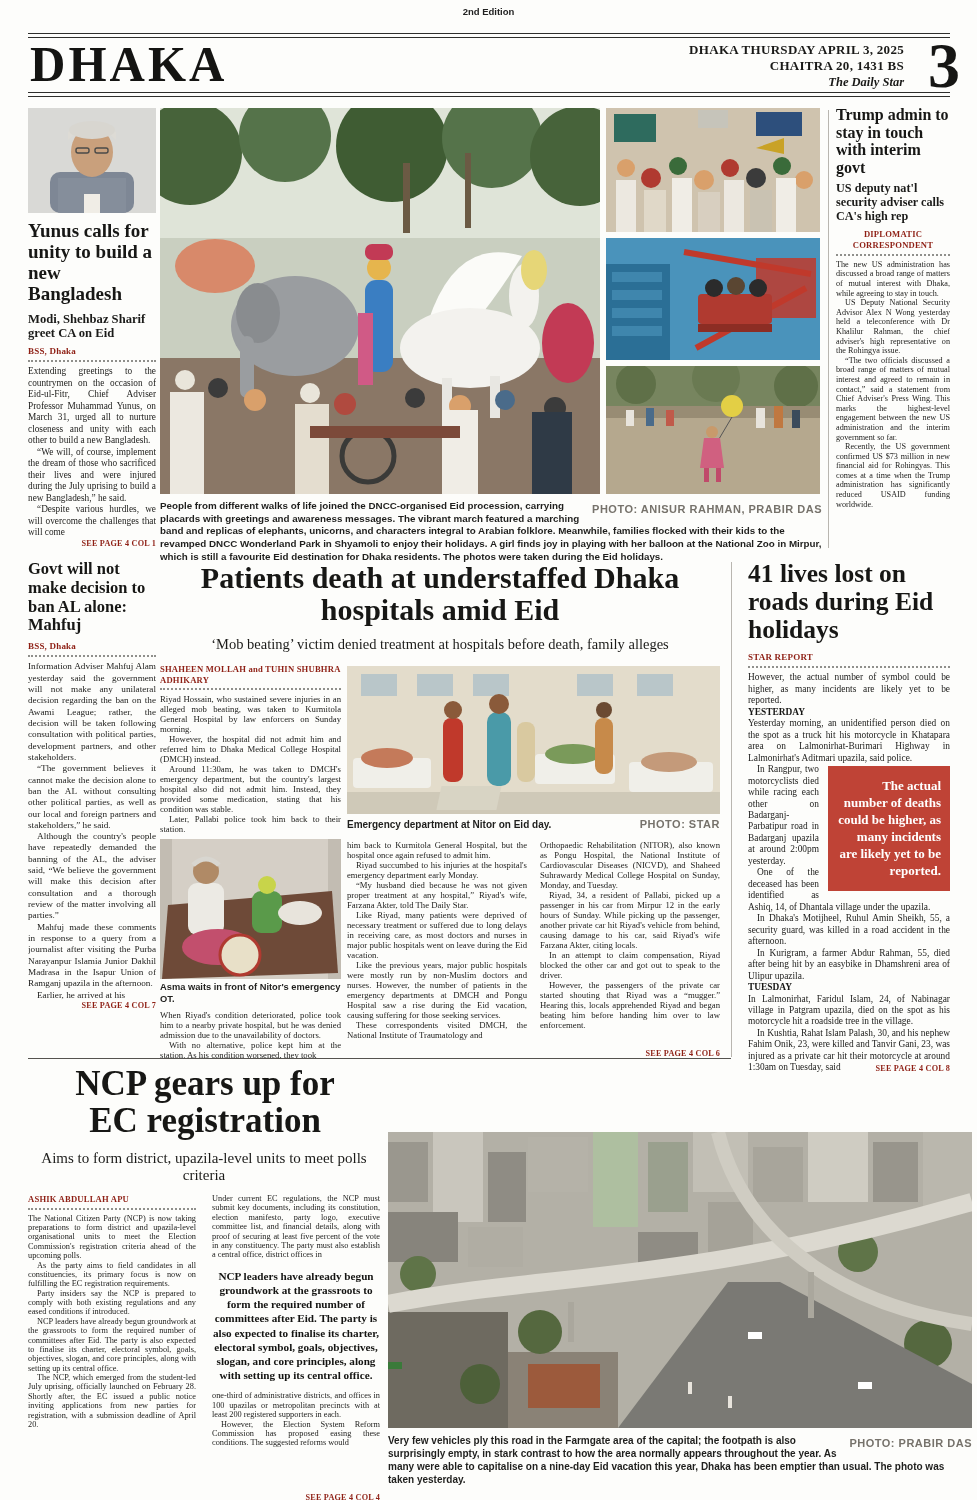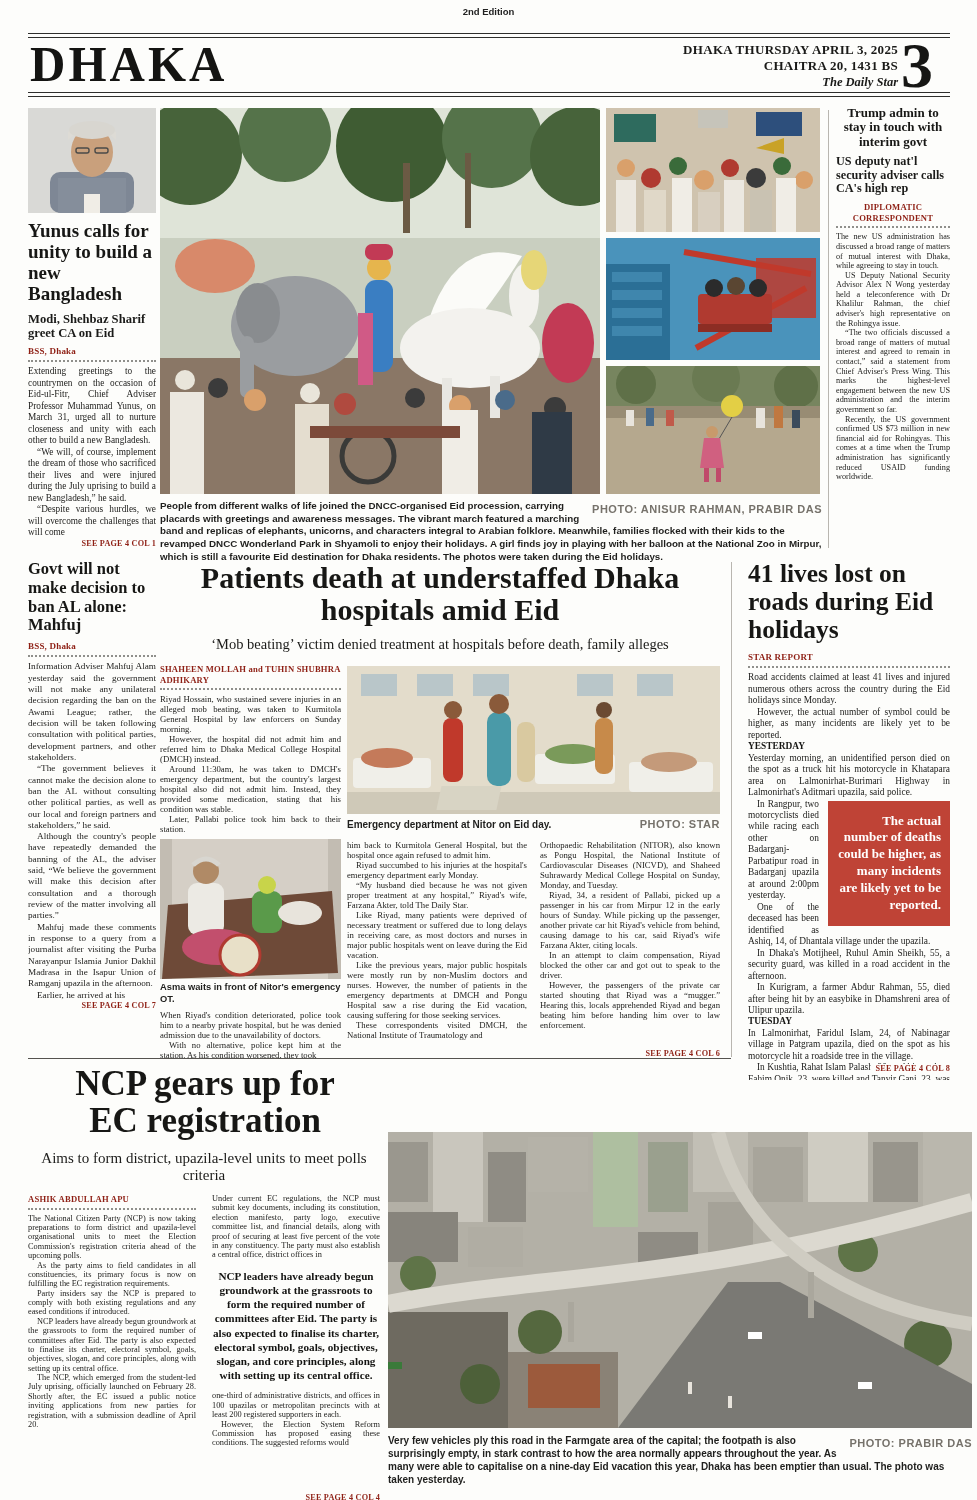--- a/index.html
+++ b/index.html
@@ -6,21 +6,21 @@
   .page{position:relative;width:977px;height:1500px;margin:0 auto;background:#fdfdfb;
         font-family:"Liberation Serif","DejaVu Serif",serif;color:#1c1c1a;overflow:hidden;}
   .abs{position:absolute;}
   
   #edition{top:6px;left:0;width:100%;text-align:center;font-family:"Liberation Sans",sans-serif;
            font-weight:700;font-size:9.5px;color:#222;}
   .rule-double{height:3px;border-top:1px solid #2e2e2c;border-bottom:1px solid #2e2e2c;}
   #rule-top{top:33px;left:28px;width:922px;}
   #rule-head-bottom{top:92px;left:28px;width:922px;}
   #masthead{top:38px;left:30px;font-size:49px;line-height:1;letter-spacing:3px;font-weight:600;color:#141412;transform:scaleY(1.04);transform-origin:top left;}
-  #header-right{top:40px;right:44px;display:flex;align-items:flex-start;gap:3px;}
+  #header-right{top:40px;right:17px;display:flex;align-items:flex-start;gap:24px;}
   .datelines{text-align:right;padding-top:2px;}
   .dateline{font-weight:700;font-size:13px;line-height:1.25;letter-spacing:.3px;color:#1a1a18;}
   .brand{font-weight:700;font-style:italic;font-size:12.5px;color:#1a1a18;}
   .pagenum{font-size:64px;line-height:.82;font-weight:700;color:#161614;}
   
   .headline{font-weight:700;color:#171715;}
   .subhead{font-weight:700;color:#1b1b19;}
   .byline{color:#8e1f14;font-weight:700;font-size:8.6px;letter-spacing:.2px;line-height:1.25;}
   .dotrule{border-top:2px dotted #8f8f8b;margin:3px 0 4px;}
   .body{text-align:justify;}
@@ -43,21 +43,21 @@
   #yunus .body{font-size:9.3px;line-height:1.24;}
   #montage{left:160px;top:108px;width:660px;height:386px;}
   #montage .main{left:0;top:0;width:440px;height:386px;}
   #montage .b1{left:446px;top:0;width:214px;height:124px;}
   #montage .b2{left:446px;top:130px;width:214px;height:122px;}
   #montage .b3{left:446px;top:258px;width:214px;height:128px;}
   #montage-caption{left:160px;top:500px;width:662px;font-size:9.8px;line-height:1.3;}
   #montage-caption .credit{float:right;margin-top:2px;}
   #vrule-top{left:828px;top:110px;height:438px;}
   #trump{left:836px;top:106px;width:114px;height:452px;overflow:hidden;}
-  #trump .headline{font-size:13px;line-height:1.1;text-align:center;}
+  #trump .headline{font-size:16px;line-height:1.1;}
   #trump .subhead{font-size:12.2px;line-height:1.12;margin-top:6px;}
   #trump .byline{margin-top:6px;text-align:center;}
   #trump .body{font-size:8.2px;line-height:1.17;}
   
   #mahfuj{left:28px;top:560px;width:128px;height:497px;overflow:hidden;}
   #mahfuj .headline{font-size:16.5px;line-height:1.14;}
   #mahfuj .byline{margin-top:6px;font-size:9px;}
   #mahfuj .body{font-size:9.2px;line-height:1.23;}
   #hospital{left:160px;top:562px;width:560px;height:496px;}
   #hospital .headline{left:0;top:0;width:100%;text-align:center;font-size:30px;line-height:1.07;}
@@ -370,21 +370,20 @@
     </div>
   </div>
 
   <div class="vrule" id="vrule-mid"></div>
 
   <div class="abs" id="roads">
     <div class="headline">41 lives lost on roads during Eid holidays</div>
     <div class="byline">STAR REPORT</div>
     <div class="dotrule"></div>
     <div class="body" id="roads-body">
-      <p>Road accidents claimed at least 41 lives and injured numerous others across the country during the Eid holidays since Monday.</p>
       <p>However, the actual number of symbol could be higher, as many incidents are likely yet to be reported.</p>
       <p class="klabel noind">YESTERDAY</p>
       <p class="noind">Yesterday morning, an unidentified person died on the spot as a truck hit his motorcycle in Khatapara area on Lalmonirhat-Burimari Highway in Lalmonirhat's Aditmari upazila, said police.</p>
       <div class="redbox">The actual number of deaths could be higher, as many incidents are likely yet to be reported.</div>
       <p>In Rangpur, two motorcyclists died while racing each other on Badarganj-Parbatipur road in Badarganj upazila at around 2:00pm yesterday.</p>
       <p>One of the deceased has been identified as Ashiq, 14, of Dhantala village under the upazila.</p>
       <p>In Dhaka's Motijheel, Ruhul Amin Sheikh, 55, a security guard, was killed in a road accident in the afternoon.</p>
       <p>In Kurigram, a farmer Abdur Rahman, 55, died after being hit by an easybike in Dhamshreni area of Ulipur upazila.</p>
       <p class="klabel noind">TUESDAY</p>
       <p class="noind">In Lalmonirhat, Faridul Islam, 24, of Nabinagar village in Patgram upazila, died on the spot as his motorcycle hit a roadside tree in the village.</p>

